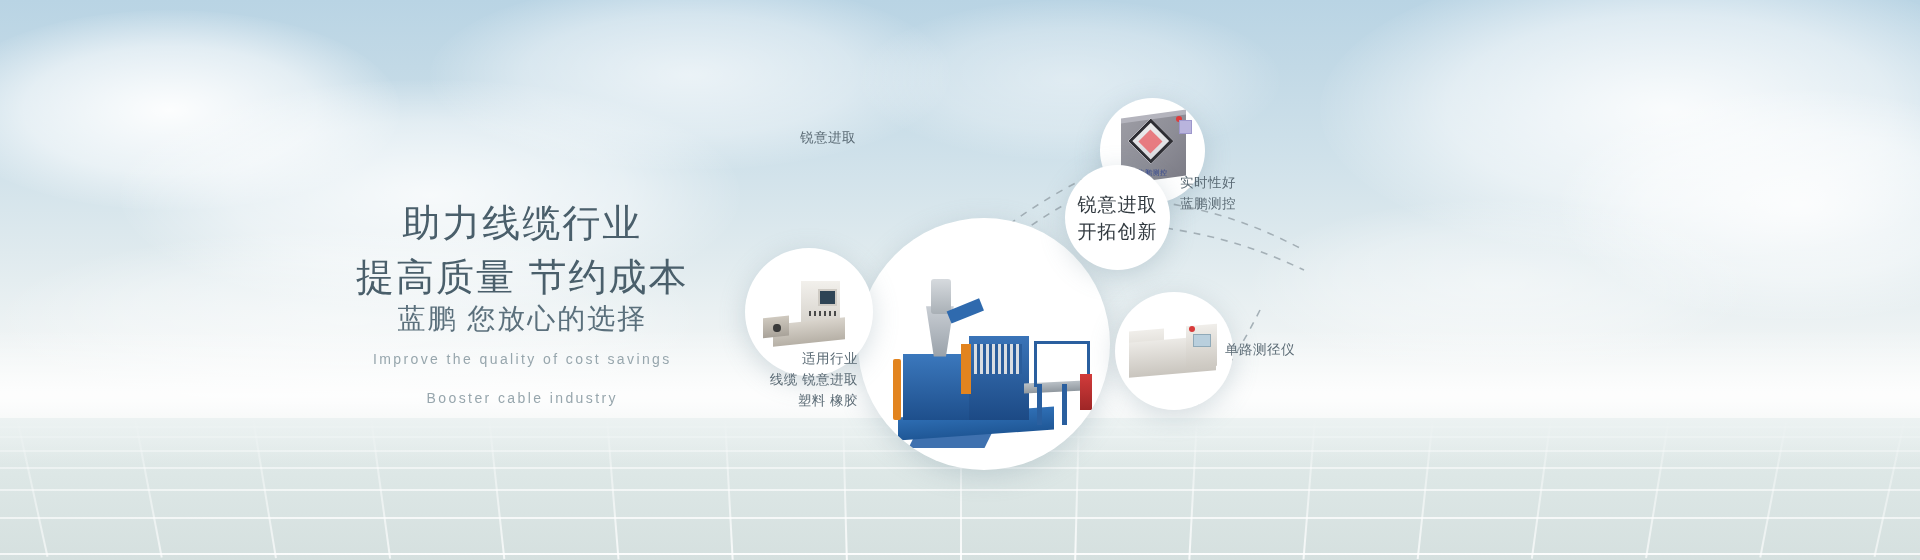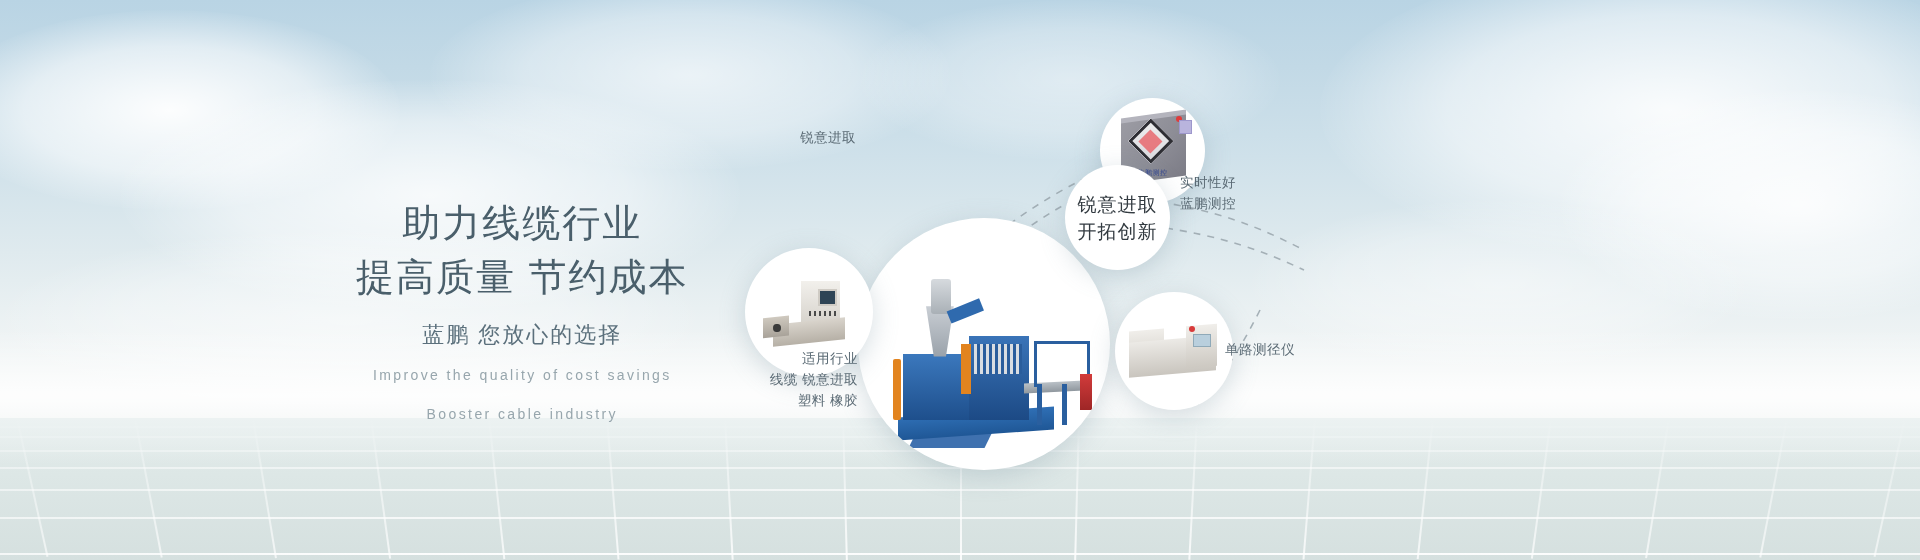--- a/index.html
+++ b/index.html
@@ -61,21 +61,21 @@
   .gline-v{ position:absolute; top:0; bottom:0; width:2px;
             background:linear-gradient(to bottom, rgba(255,255,255,.25), rgba(255,255,255,1));
             transform-origin:50% 0;}
   .floor-fade{ position:absolute; left:0; right:0; top:0; height:46px;
                background:linear-gradient(to bottom, rgba(236,242,242,1), rgba(236,242,242,0)); }
 
   
   .copy{ position:absolute; left:356px; top:196px;text-align:center; }
   .h1{ font-size:38px; line-height:54px; color:#4a5f6b; letter-spacing:2px;
        font-weight:400; white-space:nowrap; }
-  .h2{ margin-top:16px; font-size:22px; line-height:30px; color:#5b707c;
+  .h2{ font-size:28px; line-height:30px; color:#5b707c;
        letter-spacing:2px; white-space:nowrap;}
   .en{ margin-top:12px; font-size:14px; line-height:27px; color:#97a6ad;
        letter-spacing:2.4px; white-space:nowrap;}
 
   
   .scene{ position:absolute; left:700px; top:60px; width:1220px; height:470px; }
 
   .bubble{ position:absolute; border-radius:50%; background:#ffffff;
            box-shadow:0 6px 26px rgba(120,145,160,.30); overflow:hidden; }
 

